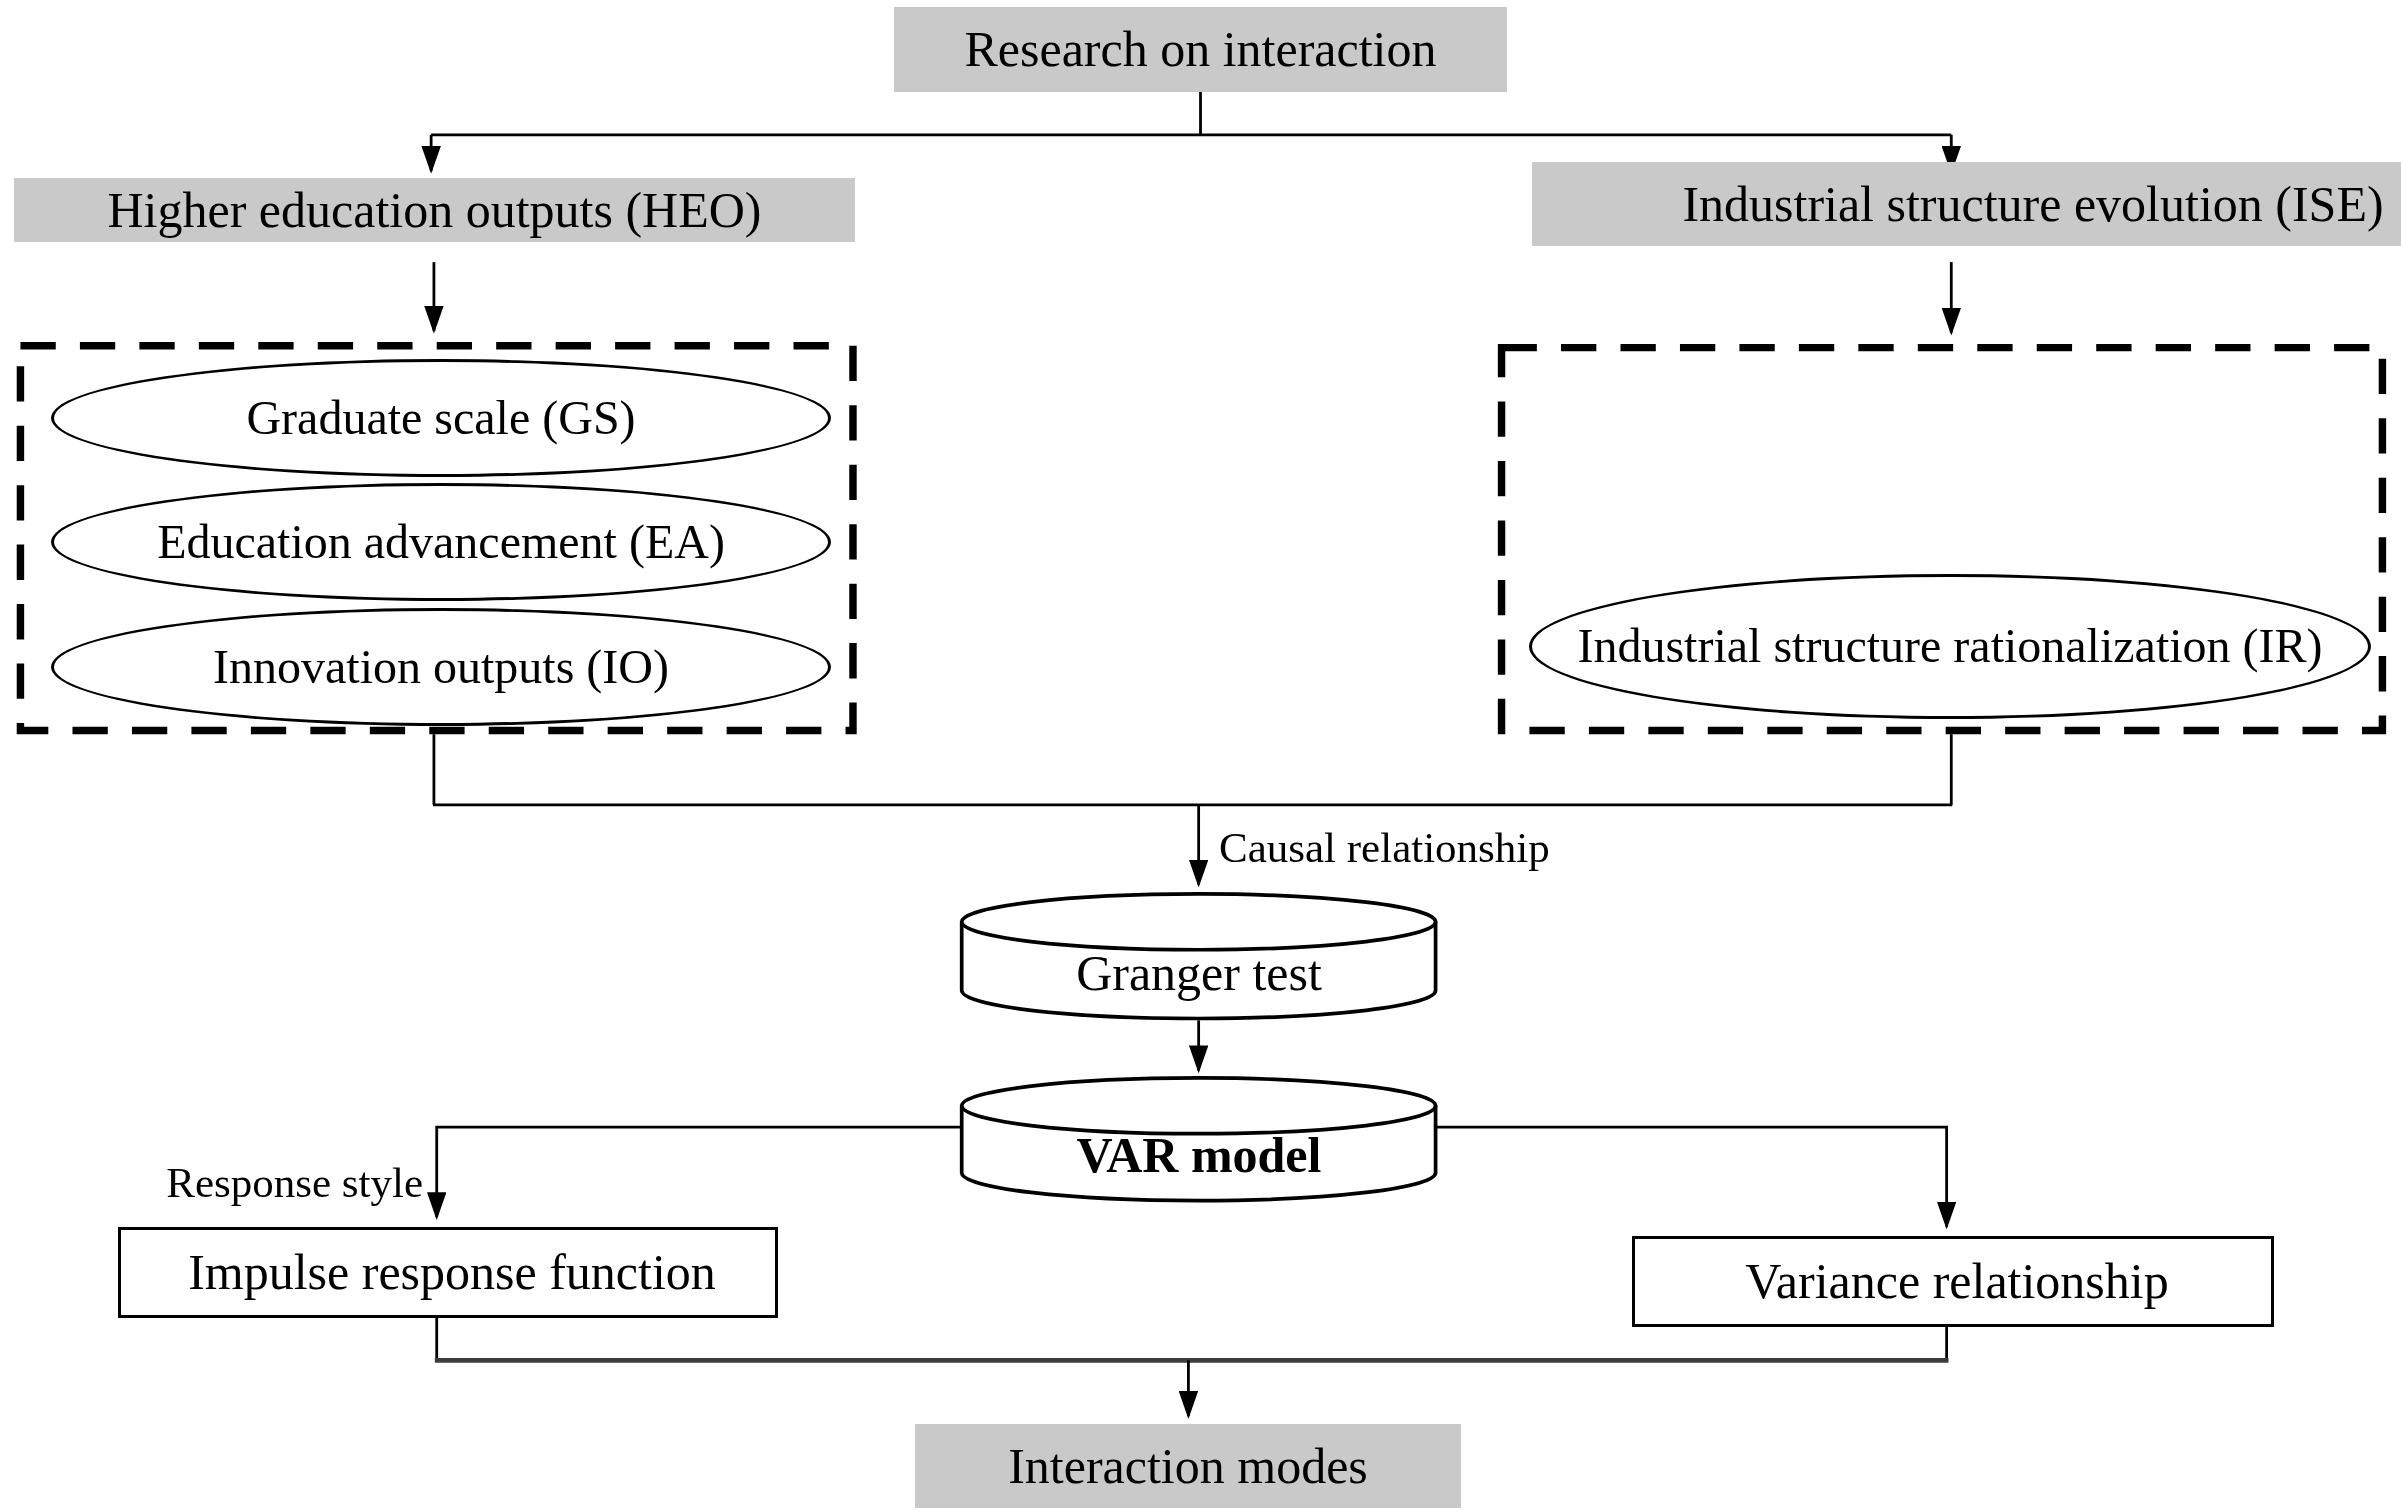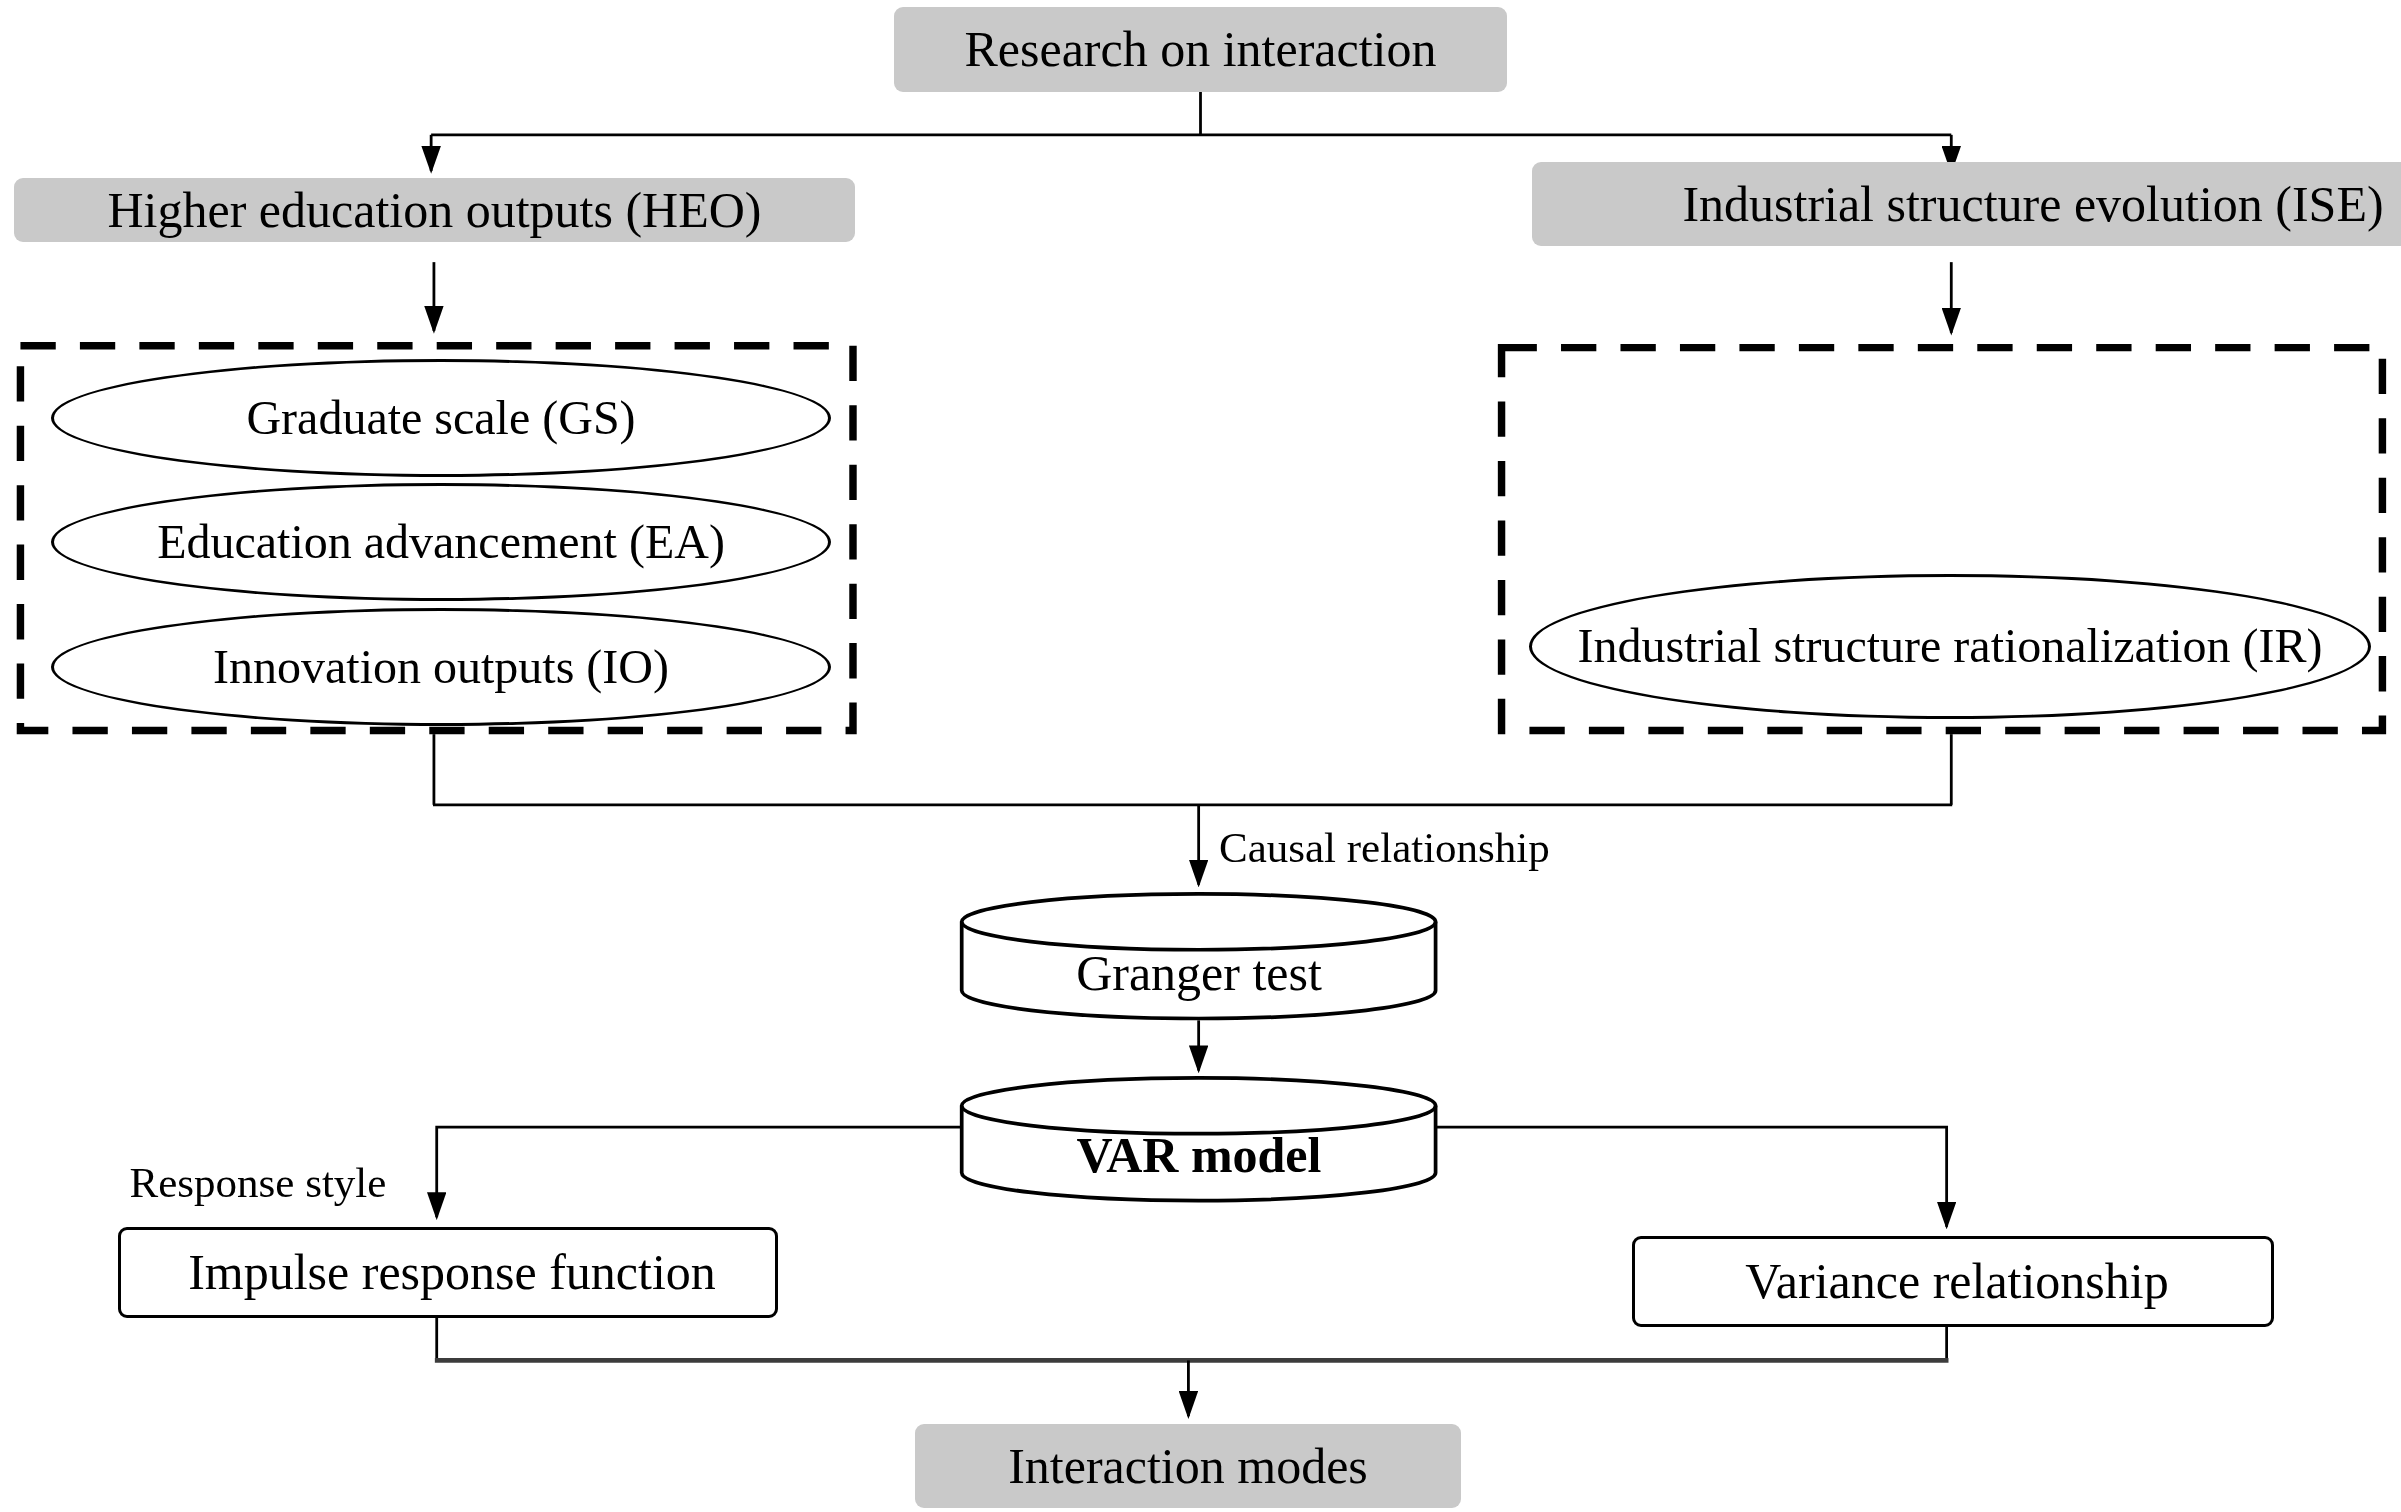--- a/index.html
+++ b/index.html
@@ -24,21 +24,20 @@
   }
   .node {
     position: absolute;
     display: flex;
     align-items: center;
     justify-content: center;
     text-align: center;
     font-size: 50px;
     line-height: 1.1;
     white-space: nowrap;
-    border-radius: 9px;
   }
   .gray-box {
     background: var(--node-fill, #c9c9c9);
   }
   .ellipse {
     border: 3.7px solid #000;
     border-radius: 50%;
     background: #ffffff;
     font-size: 48px;
   }
@@ -50,21 +49,21 @@
   .cyl-label {
     background: transparent;
   }
   .edge-label {
     position: absolute;
     font-size: 43px;
     line-height: 1.15;
     white-space: nowrap;
   }
   .edge-label.right-align {
-    text-align: center;
+    text-align: right;
   }
 </style>
 </head>
 <body>
 
 <div id="canvas">
 
   <svg id="wires" viewBox="0 0 2584 1627" xmlns="http://www.w3.org/2000/svg">
     <defs>
       <marker id="arr" markerWidth="10" markerHeight="7" refX="9" refY="3.5" orient="auto" markerUnits="strokeWidth">

